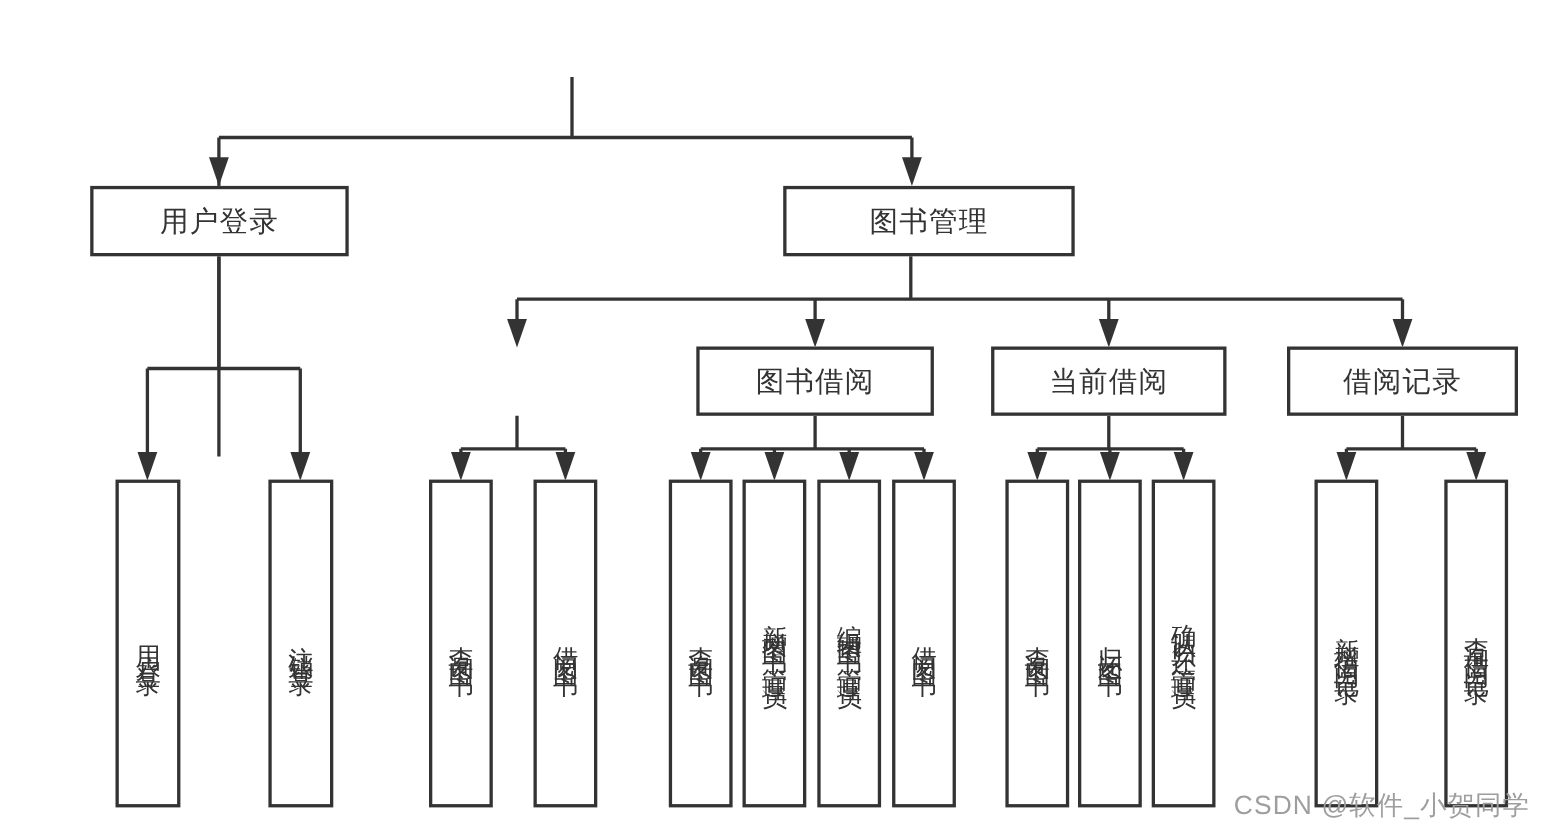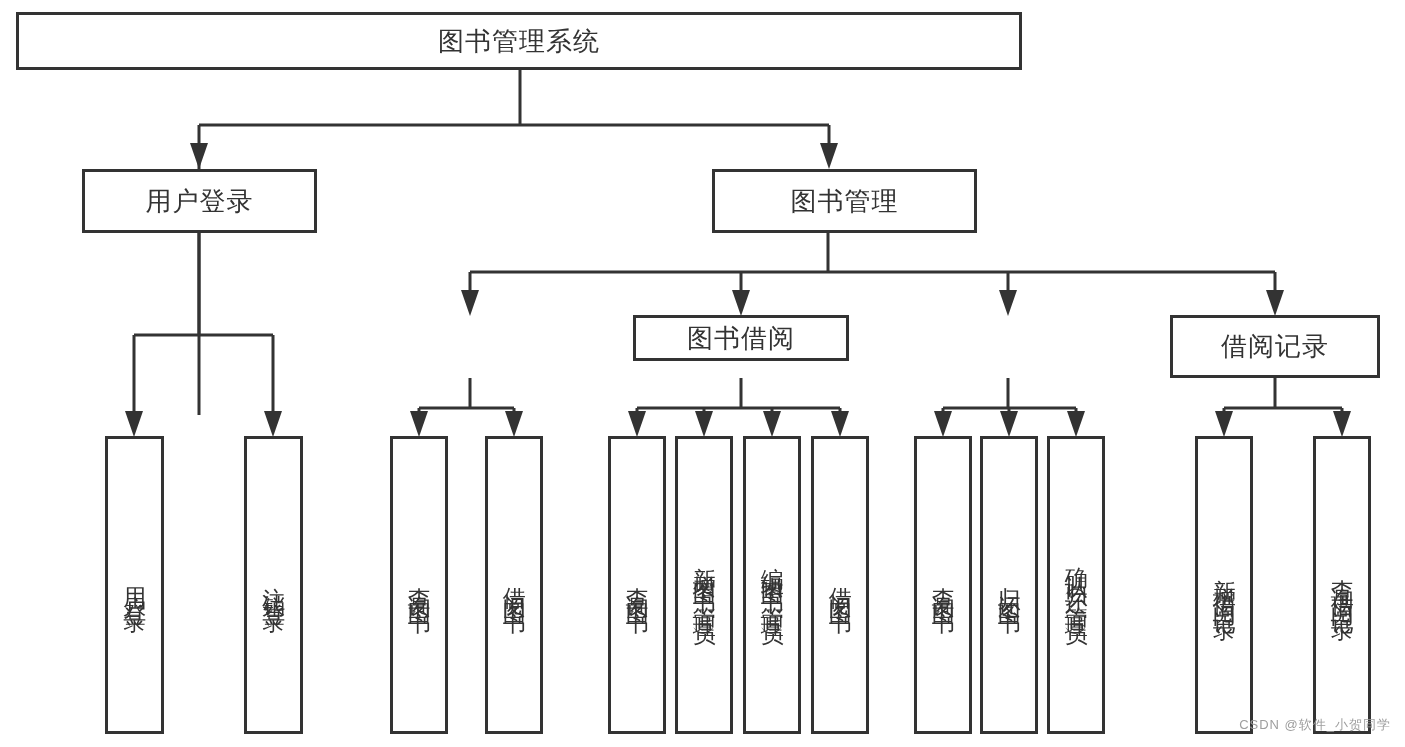--- a/index.html
+++ b/index.html
@@ -14,21 +14,21 @@
     position:absolute;box-sizing:border-box;background:#ffffff;
     border:3px solid #333333;display:flex;align-items:center;justify-content:center;
   }
   .box.h{font-size:26px;letter-spacing:1px;white-space:nowrap;}
   .box.v{font-size:23px;}
   .box.v .vtxt{
     writing-mode:vertical-rl;text-orientation:mixed;
     letter-spacing:8px;line-height:1.1;
   }
   .watermark{
-    position:absolute;right:14px;top:716px;font-size:13px;letter-spacing:1px;
+    position:absolute;right:14px;top:716px;font-size:24px;letter-spacing:1px;
     color:#9e9e9e;white-space:nowrap;
   }
 </style>
 </head>
 <body>
 
 <div class="stage">
 
   <svg class="wires" viewBox="0 0 1405 747">
     <g>
@@ -66,33 +66,33 @@
       <polygon points="1000,411 1018,411 1009,437"></polygon>
       <polygon points="1067,411 1085,411 1076,437"></polygon>
     </g>
     <g>
       <path d="M1275 378 V408 M1224 408 H1342 M1224 408 V420 M1342 408 V420"></path>
       <polygon points="1215,411 1233,411 1224,437"></polygon>
       <polygon points="1333,411 1351,411 1342,437"></polygon>
     </g>
   </svg>
 
-  <div class="box h" style="left:16px;top:12px;width:1006px;height:58px">
-    <span>图书管理系统</span>
-  </div>
 
   <div class="box h" style="left:82px;top:169px;width:235px;height:64px">
     <span>用户登录</span>
   </div>
   <div class="box h" style="left:712px;top:169px;width:265px;height:64px">
     <span>图书管理</span>
   </div>
 
-  <div class="box h" style="left:633px;top:315px;width:216px;height:46px">
+  <div class="box h" style="left:633px;top:315px;width:216px;height:63px">
     <span>图书借阅</span>
+  </div>
+  <div class="box h" style="left:901px;top:315px;width:214px;height:63px">
+    <span>当前借阅</span>
   </div>
   <div class="box h" style="left:1170px;top:315px;width:210px;height:63px">
     <span>借阅记录</span>
   </div>
 
   <div class="box v" style="left:105px;top:436px;width:59px;height:298px">
     <span class="vtxt">用户登录</span>
   </div>
   <div class="box v" style="left:244px;top:436px;width:59px;height:298px">
     <span class="vtxt">注销登录</span>

